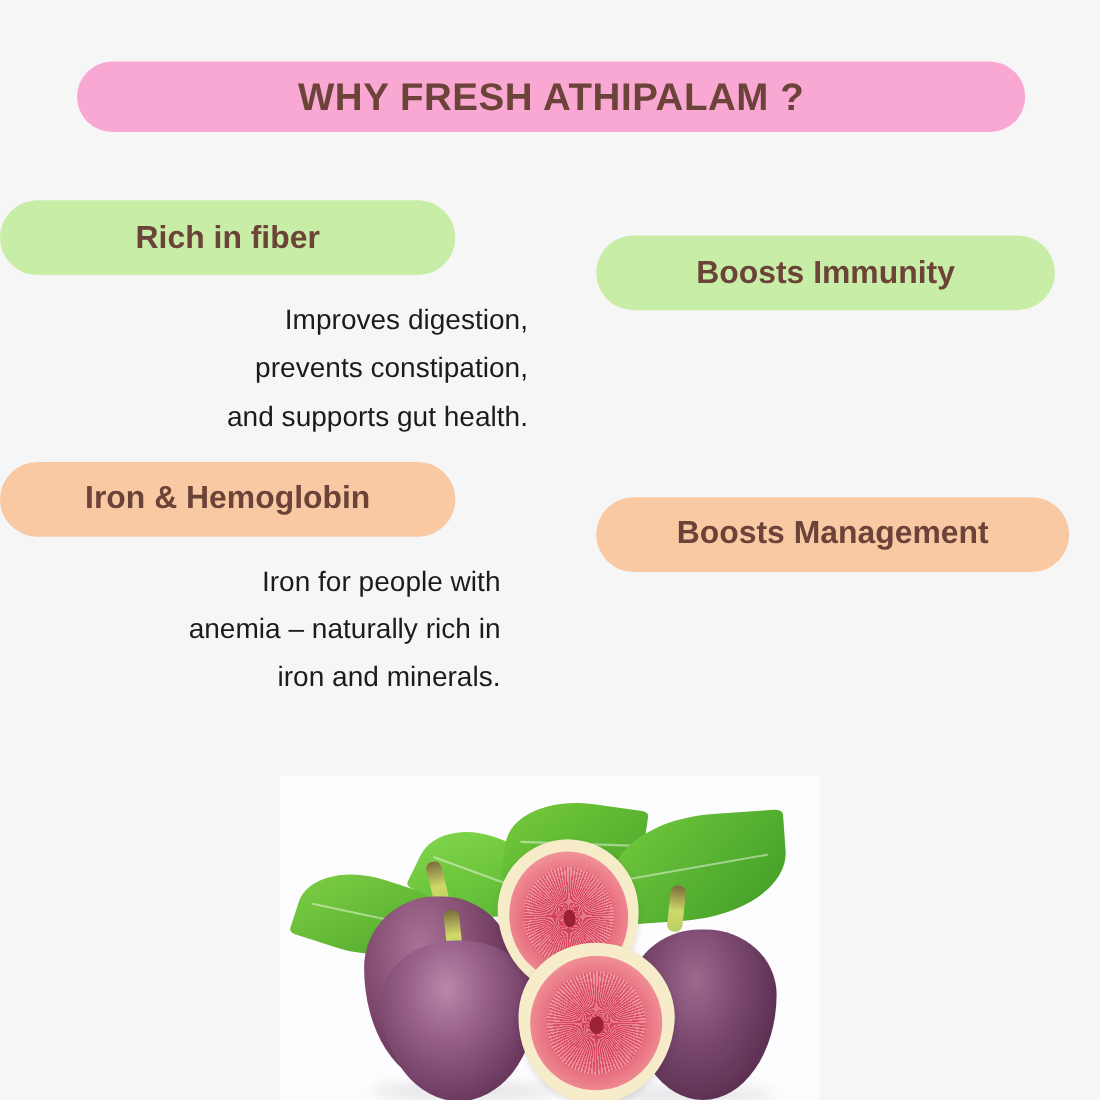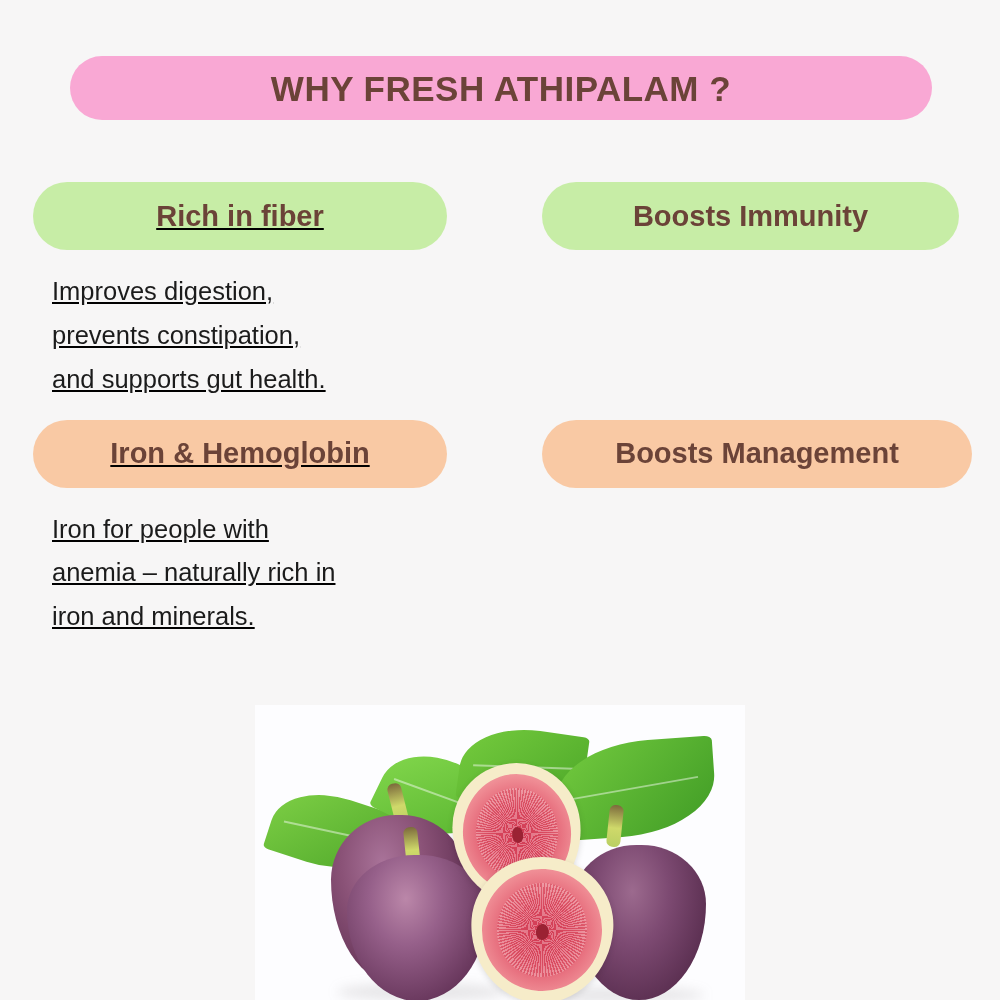--- a/index.html
+++ b/index.html
@@ -51,34 +51,34 @@
     left: 0;
     top: 182px;
     width: 1000px;
   }
   .benefit-row {
     display: flex;
     width: 1000px;
   }
   .benefit-row + .benefit-row {
     margin-top: 18px;
+    gap: 25px;
   }
   .benefit-col {
     box-sizing: border-box;
   }
   .benefit-col.left {
     width: 520px;
-    padding-left: 33px;
     padding-right: 40px;
-    text-decoration: underline;
   }
   .benefit-col.right {
     width: 480px;
     padding-left: 22px;
     padding-right: 28px;
+    margin-top: 32px;
   }
 
   .benefit-pill {
     height: 68px;
     border-radius: 34px;
     display: flex;
     align-items: center;
     justify-content: center;
     box-sizing: border-box;
     padding: 0 20px;
@@ -102,20 +102,21 @@
   .benefit-col.right .benefit-pill { width: 417px; }
   .benefit-col.right.wide .benefit-pill { width: 430px; }
 
   .benefit-desc {
     margin-top: 20px;
     color: #1b1b1b;
     font-size: 25.5px;
     line-height: 1.72;
     font-weight: normal;
     white-space: pre-line;
+    text-align: right;
   }
   .benefit-col.left .benefit-desc { padding-left: 19px; }
   .benefit-col.right .benefit-desc { padding-left: 12px; }
 
   
   .photo-panel {
     position: absolute;
     left: 255px;
     top: 705px;
     width: 490px;

